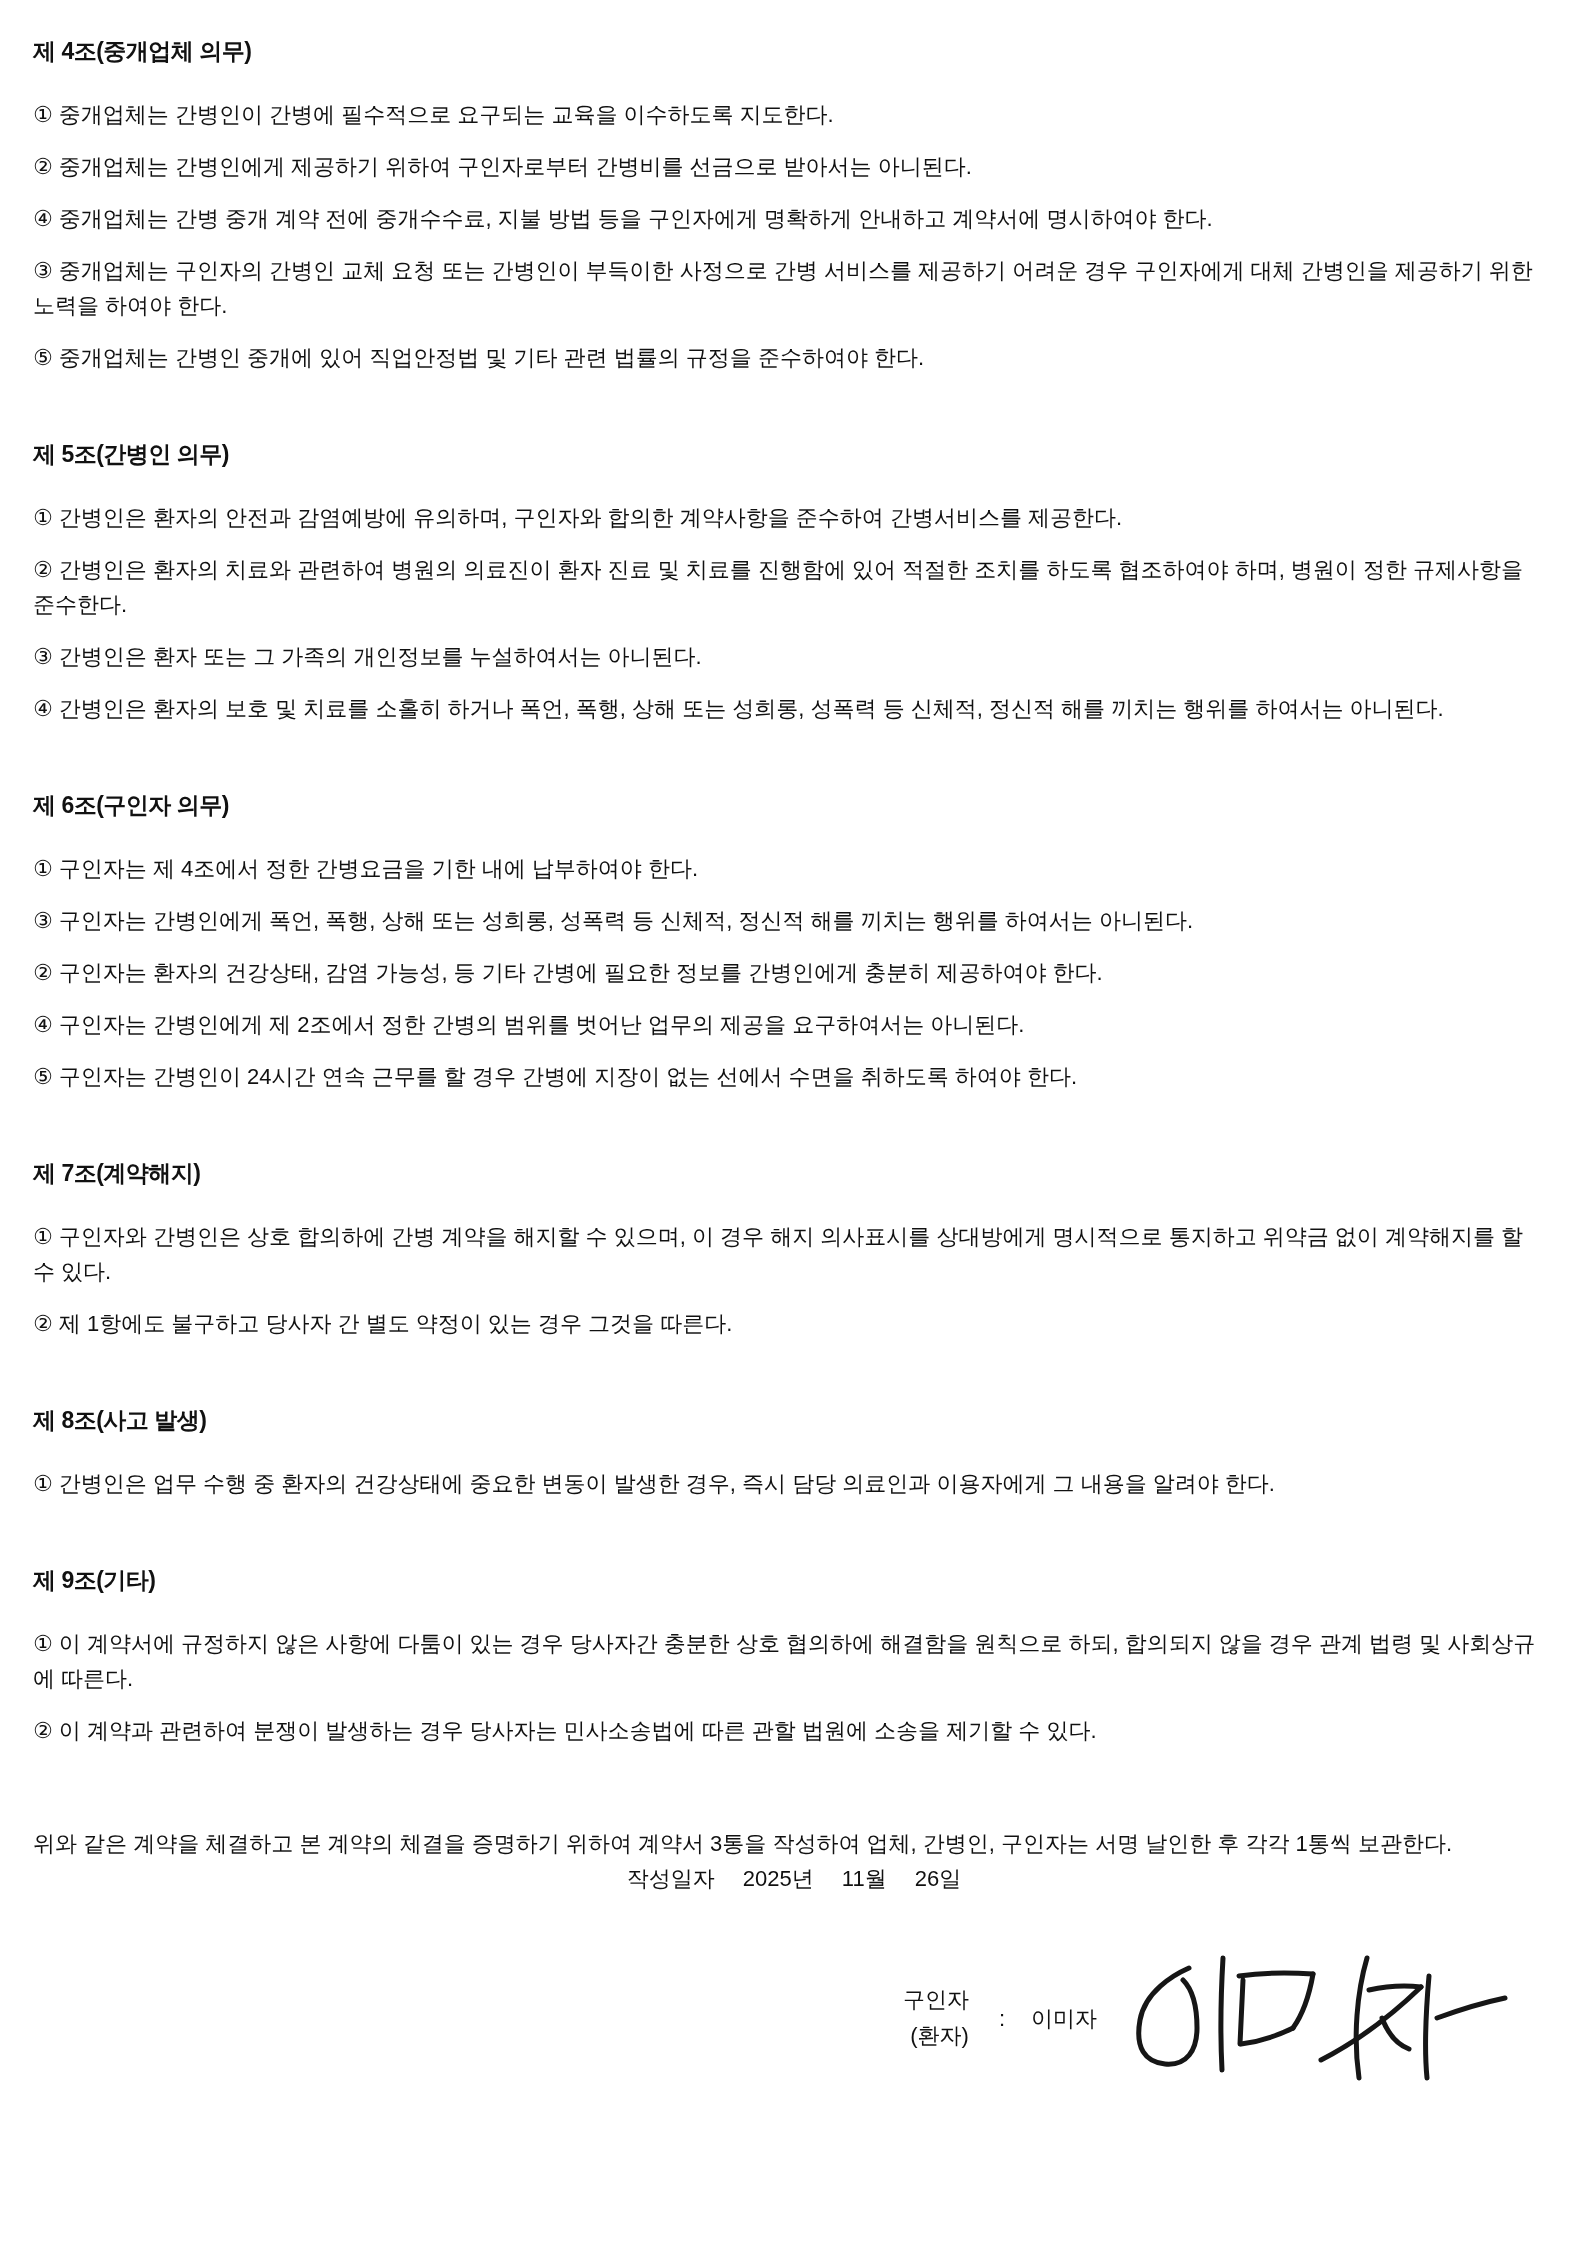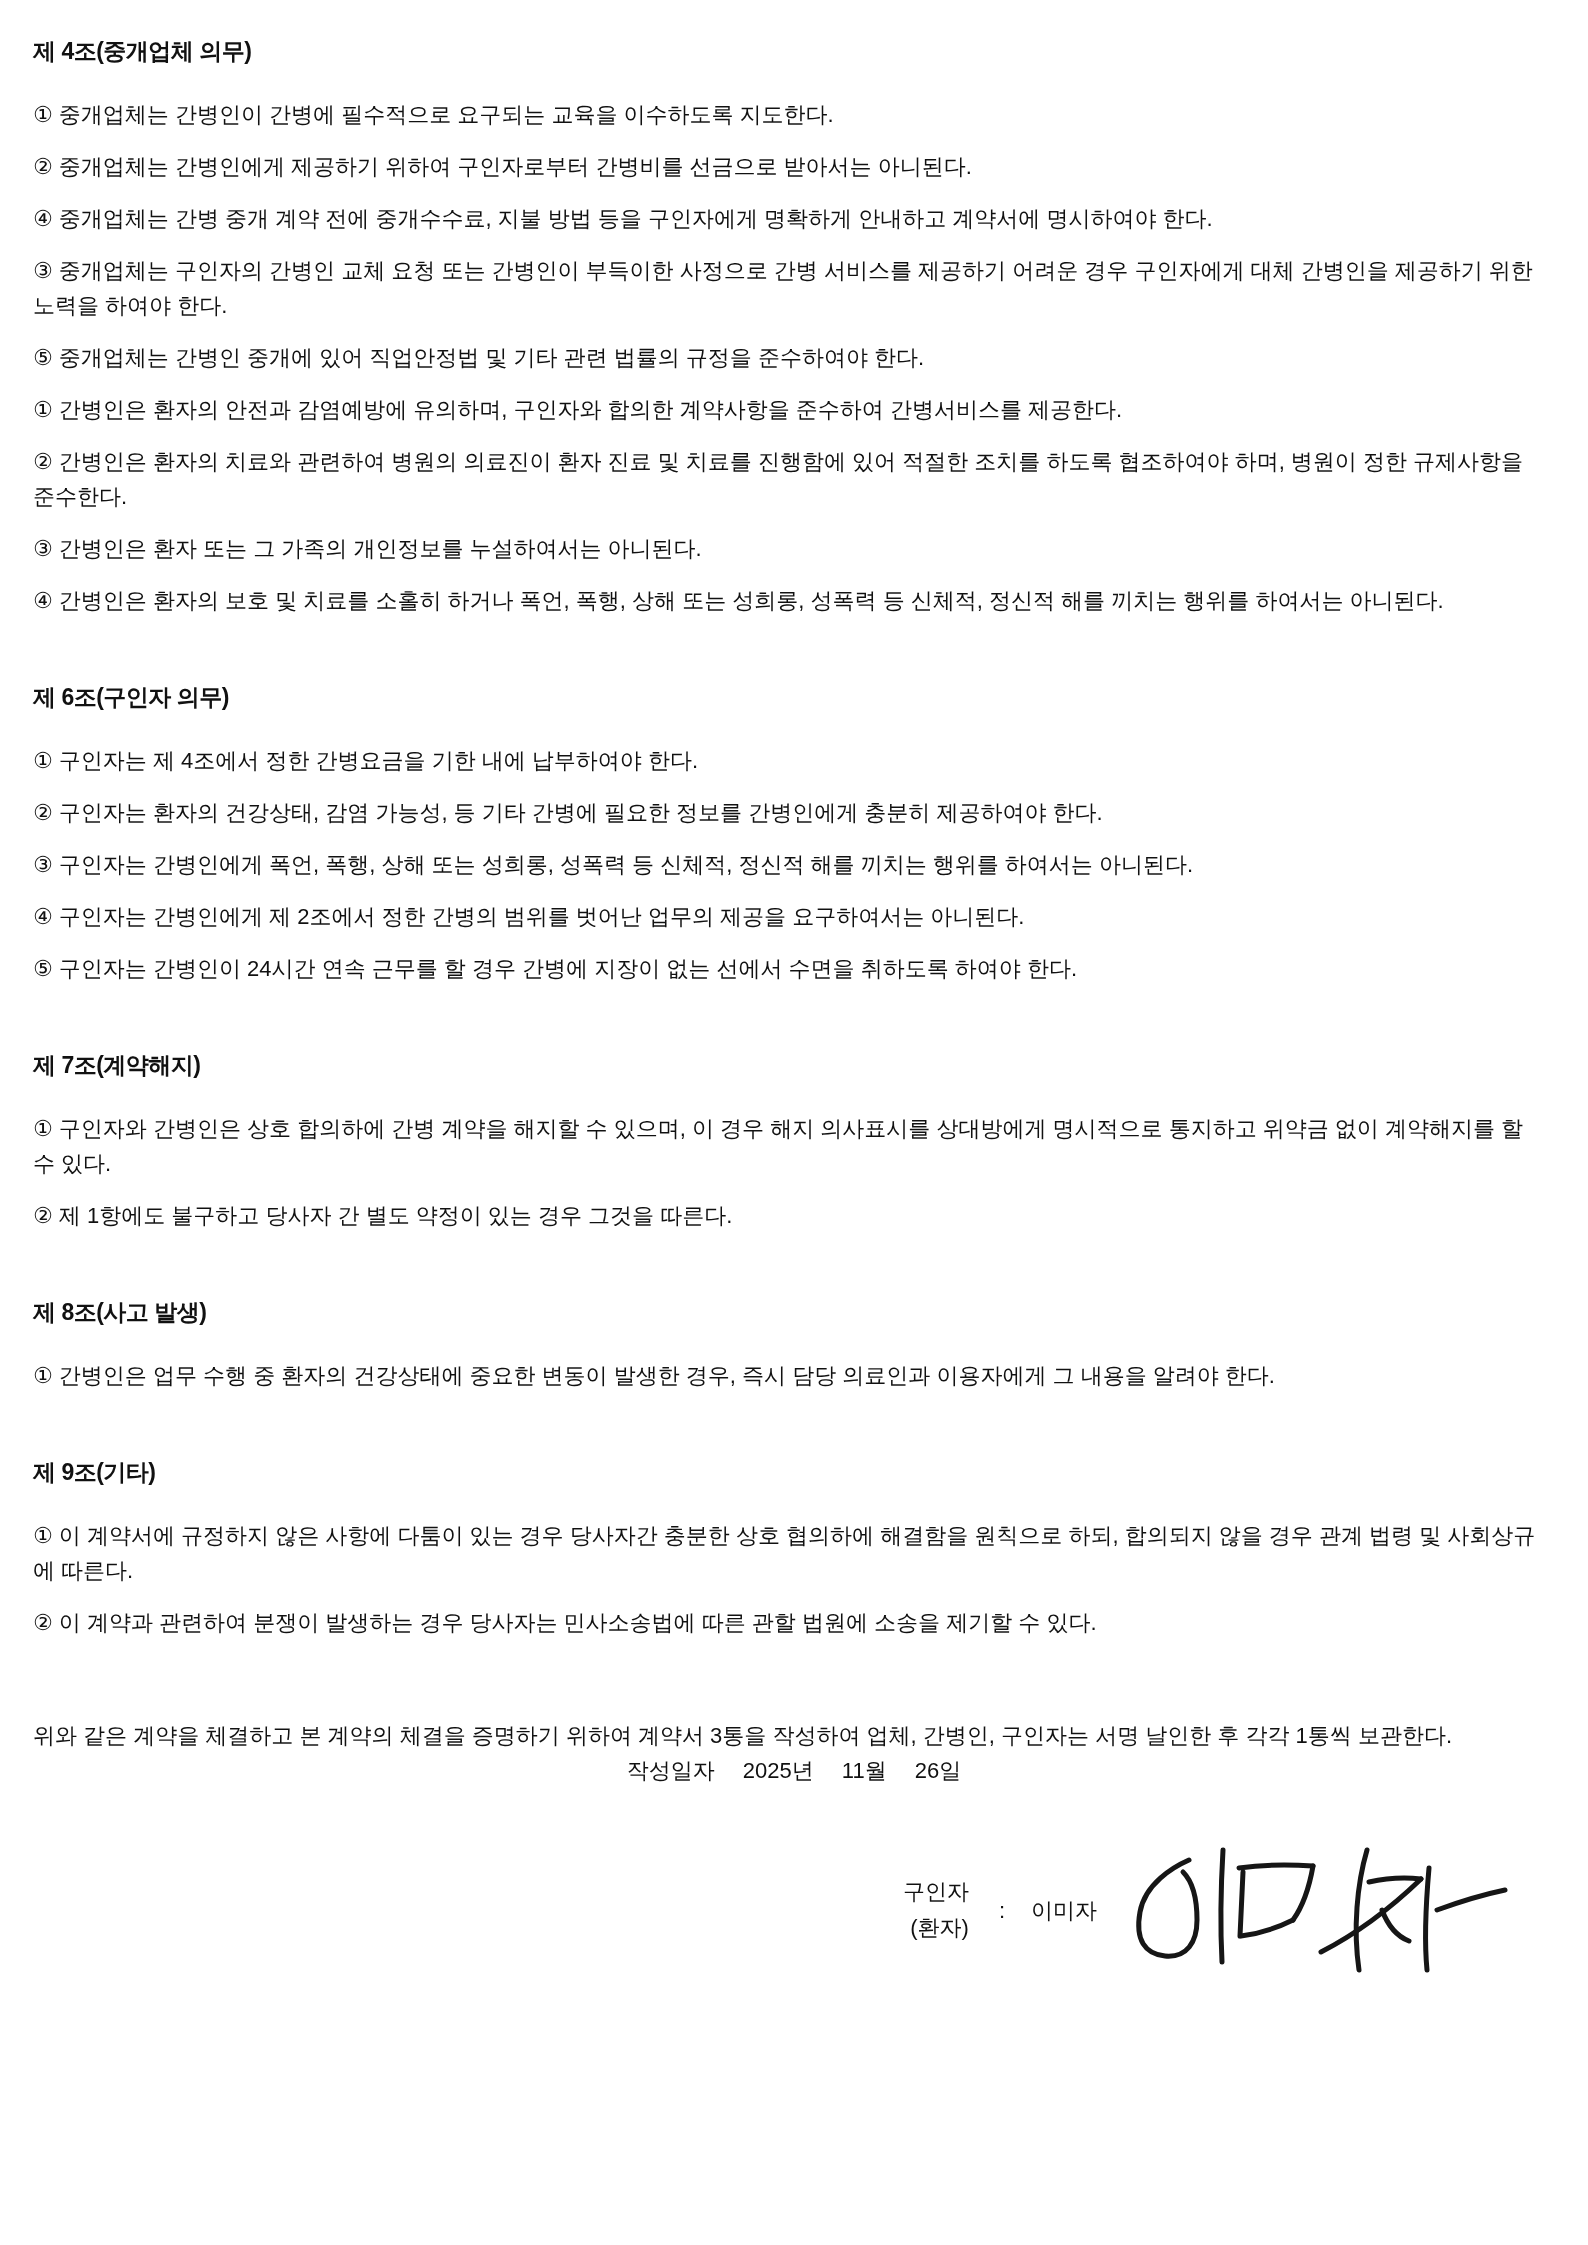--- a/index.html
+++ b/index.html
@@ -72,31 +72,32 @@
   <section class="article">
     <h2>제 4조(중개업체 의무)</h2>
     <p class="item">① 중개업체는 간병인이 간병에 필수적으로 요구되는 교육을 이수하도록 지도한다.</p>
     <p class="item">② 중개업체는 간병인에게 제공하기 위하여 구인자로부터 간병비를 선금으로 받아서는 아니된다.</p>
     <p class="item">④ 중개업체는 간병 중개 계약 전에 중개수수료, 지불 방법 등을 구인자에게 명확하게 안내하고 계약서에 명시하여야 한다.</p>
     <p class="item">③ 중개업체는 구인자의 간병인 교체 요청 또는 간병인이 부득이한 사정으로 간병 서비스를 제공하기 어려운 경우 구인자에게 대체 간병인을 제공하기 위한 노력을 하여야 한다.</p>
     <p class="item">⑤ 중개업체는 간병인 중개에 있어 직업안정법 및 기타 관련 법률의 규정을 준수하여야 한다.</p>
   </section>
 
   <section class="article">
+    <h2>제 5조(간병인 의무)</h2>
     <p class="item">① 간병인은 환자의 안전과 감염예방에 유의하며, 구인자와 합의한 계약사항을 준수하여 간병서비스를 제공한다.</p>
     <p class="item">② 간병인은 환자의 치료와 관련하여 병원의 의료진이 환자 진료 및 치료를 진행함에 있어 적절한 조치를 하도록 협조하여야 하며, 병원이 정한 규제사항을 준수한다.</p>
     <p class="item">③ 간병인은 환자 또는 그 가족의 개인정보를 누설하여서는 아니된다.</p>
     <p class="item">④ 간병인은 환자의 보호 및 치료를 소홀히 하거나 폭언, 폭행, 상해 또는 성희롱, 성폭력 등 신체적, 정신적 해를 끼치는 행위를 하여서는 아니된다.</p>
   </section>
 
   <section class="article">
     <h2>제 6조(구인자 의무)</h2>
     <p class="item">① 구인자는 제 4조에서 정한 간병요금을 기한 내에 납부하여야 한다.</p>
+    <p class="item">③ 구인자는 간병인에게 폭언, 폭행, 상해 또는 성희롱, 성폭력 등 신체적, 정신적 해를 끼치는 행위를 하여서는 아니된다.</p>
     <p class="item">② 구인자는 환자의 건강상태, 감염 가능성, 등 기타 간병에 필요한 정보를 간병인에게 충분히 제공하여야 한다.</p>
-    <p class="item">③ 구인자는 간병인에게 폭언, 폭행, 상해 또는 성희롱, 성폭력 등 신체적, 정신적 해를 끼치는 행위를 하여서는 아니된다.</p>
     <p class="item">④ 구인자는 간병인에게 제 2조에서 정한 간병의 범위를 벗어난 업무의 제공을 요구하여서는 아니된다.</p>
     <p class="item">⑤ 구인자는 간병인이 24시간 연속 근무를 할 경우 간병에 지장이 없는 선에서 수면을 취하도록 하여야 한다.</p>
   </section>
 
   <section class="article">
     <h2>제 7조(계약해지)</h2>
     <p class="item">① 구인자와 간병인은 상호 합의하에 간병 계약을 해지할 수 있으며, 이 경우 해지 의사표시를 상대방에게 명시적으로 통지하고 위약금 없이 계약해지를 할 수 있다.</p>
     <p class="item">② 제 1항에도 불구하고 당사자 간 별도 약정이 있는 경우 그것을 따른다.</p>
   </section>
 

